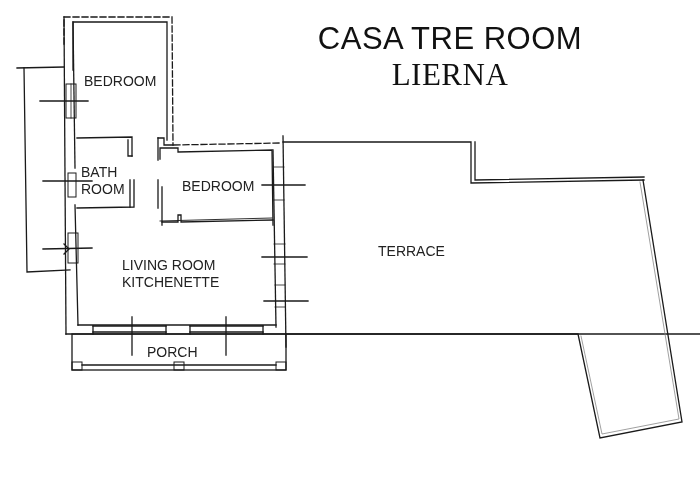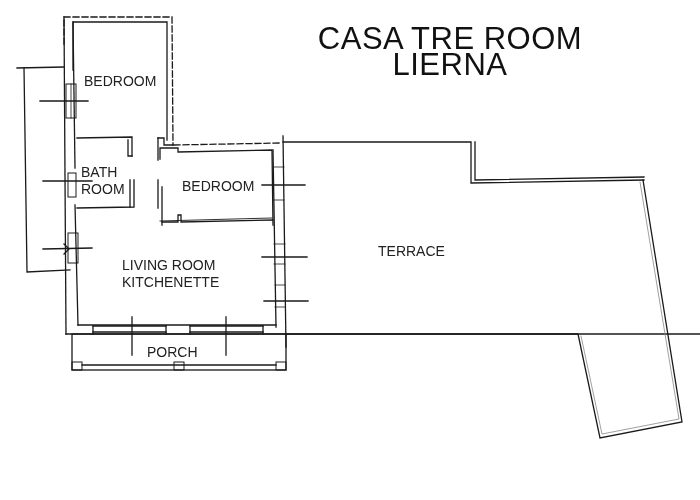--- a/index.html
+++ b/index.html
@@ -1,19 +1,19 @@
 <!DOCTYPE html>
 <html><head>
 <meta charset="utf-8">
 <style>
   html, body { margin: 0; padding: 0; background: #ffffff; }
   body { width: 700px; height: 500px; position: relative; overflow: hidden; font-family: "Liberation Sans", sans-serif; }
   .title { position: absolute; left: 300px; width: 300px; text-align: center; color: #111; font-size: 31px; line-height: 34px; letter-spacing: 0.5px; }
   #title-1 { top: 22px; }
-  #title-2 { top: 48px; }
+  #title-2 { top: 58px; font-family: Liberation Serif, serif; }
   svg#plan { position: absolute; left: 0; top: 0; }
   .lbl { font-family: "Liberation Sans", sans-serif; font-size: 14px; fill: #222; }
 </style>
 </head>
 <body>
 
 <div class="title" id="title-1">CASA TRE ROOM</div>
 <div class="title" id="title-2">LIERNA</div>
 
 <svg id="plan" width="700" height="500" viewBox="0 0 700 500">

